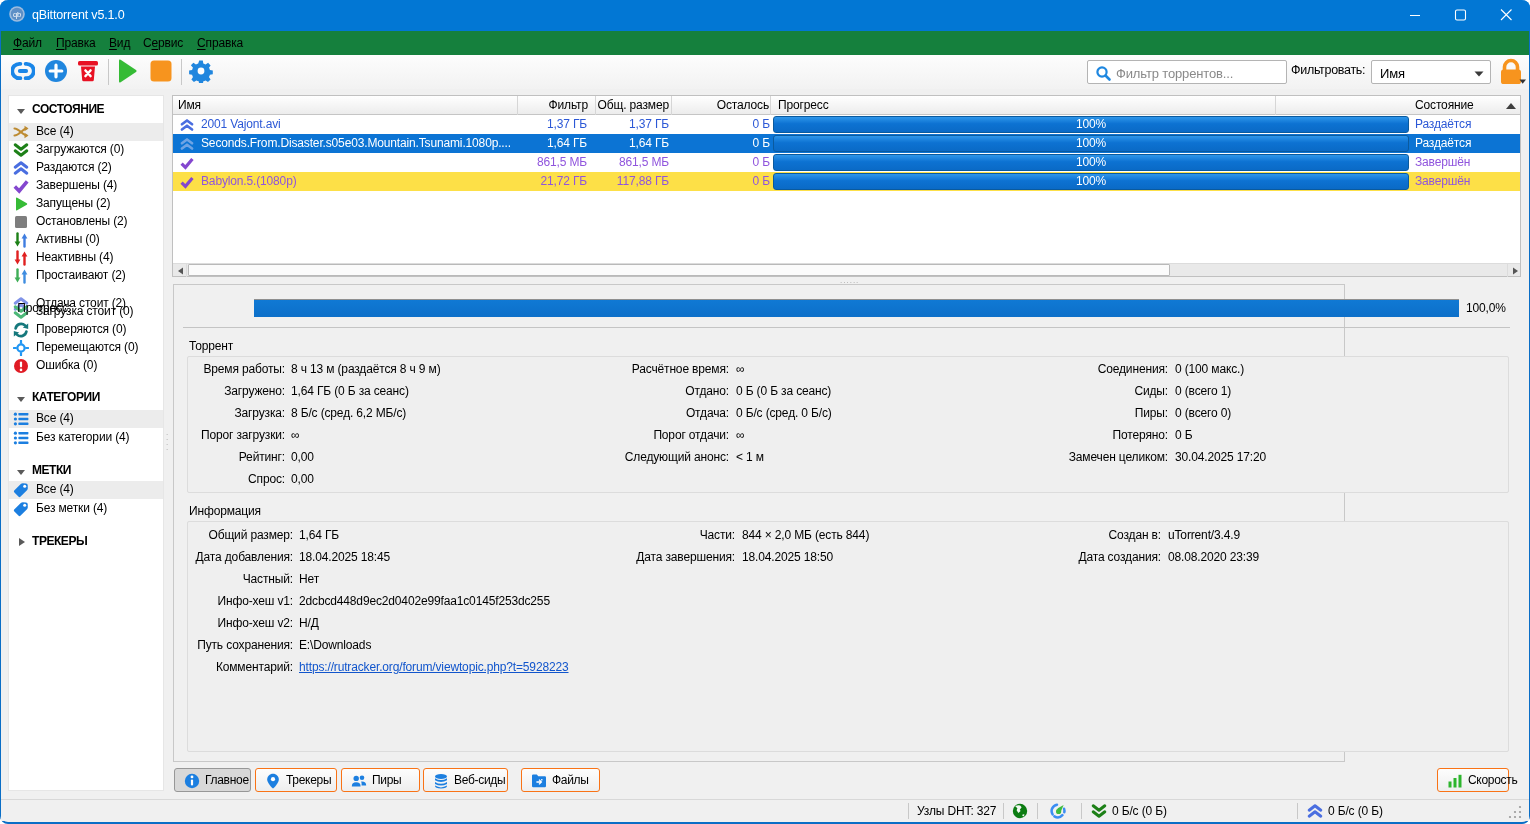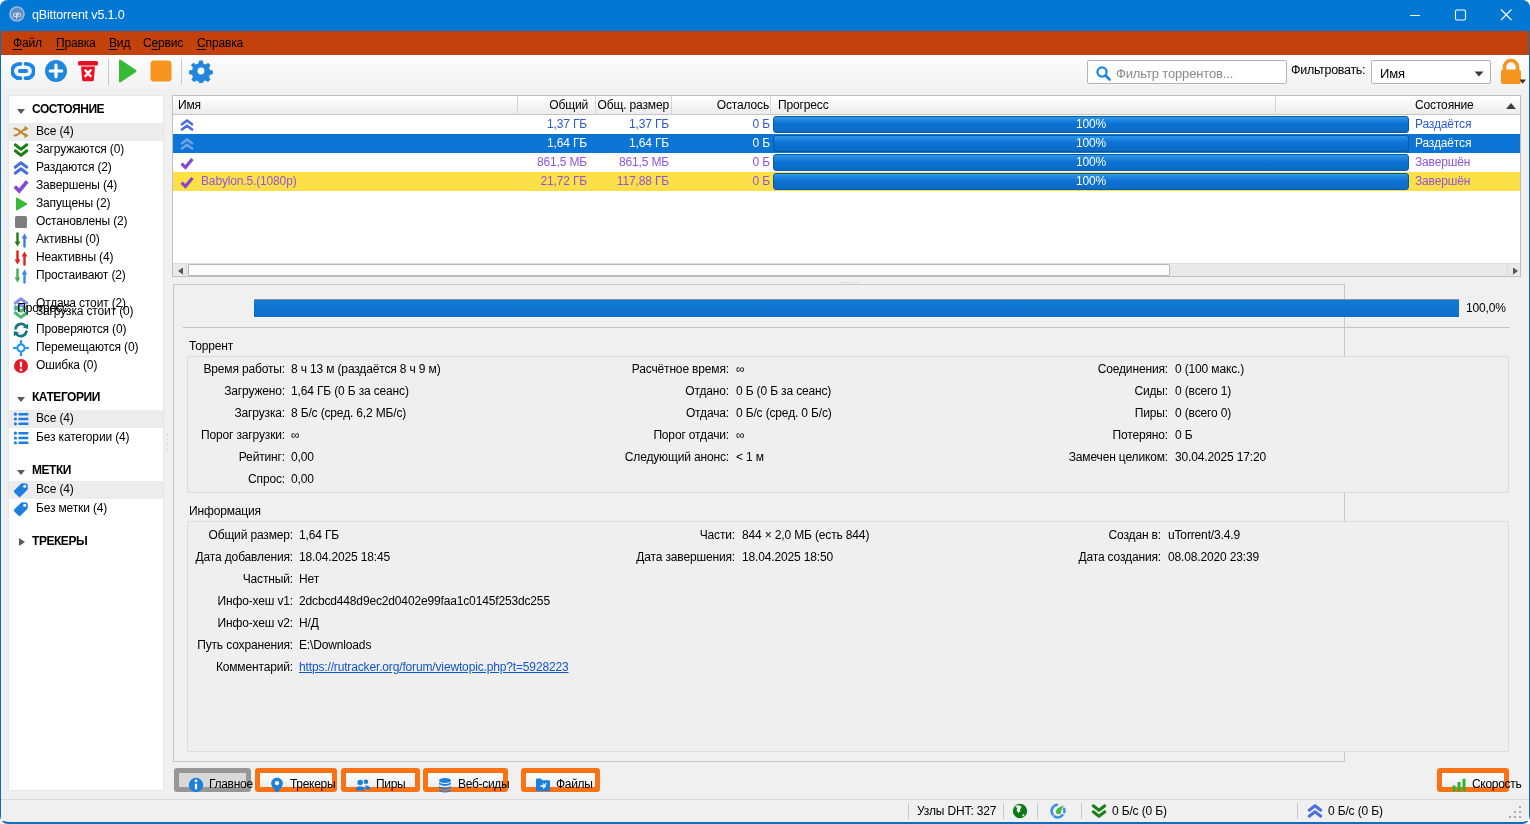--- a/index.html
+++ b/index.html
@@ -4,21 +4,21 @@
 *{margin:0;padding:0;box-sizing:border-box}
 html,body{width:1530px;height:824px;overflow:hidden}
 body{font-family:"Liberation Sans",sans-serif;font-size:12px;color:#000;background:#ffffff;position:relative;letter-spacing:-0.15px}
 .abs{position:absolute}
 .win{position:absolute;left:0;top:0;width:1530px;height:824px;background:#f0f0f0;border-left:1px solid #0a6ec6;border-right:1px solid #0a6ec6;border-bottom:2px solid #0a6ec6;border-radius:8px}
 
 .titlebar{position:absolute;left:0;top:0;width:1530px;height:31px;background:#0277d4;border-radius:8px 8px 0 0;color:#fff}
 .title-text{position:absolute;left:32px;top:8px;font-size:12.5px;color:#fff}
 .wbtn{position:absolute;top:0;height:31px;width:46px;color:#fff}
 
-.menubar{position:absolute;left:1px;top:31px;width:1528px;height:24px;background:#c2410c}
+.menubar{position:absolute;left:1px;top:31px;width:1528px;height:24px;background:#15803d}
 .menuitem{position:absolute;top:5px;font-size:12px;color:#000}
 .menuitem u{text-decoration:underline;text-underline-offset:2px}
 
 .toolbar{position:absolute;left:1px;top:55px;width:1528px;height:34px;background:linear-gradient(#fdfdfd,#f2f2f2)}
 .tsep{position:absolute;top:4px;width:1px;height:26px;background:#c8c8c8}
 .searchbox{position:absolute;left:1086px;top:5px;width:200px;height:24px;background:#fff;border:1px solid #b4b4b4;border-radius:2px}
 .searchbox .ph{position:absolute;left:28px;top:5px;color:#8a8a8a;font-size:13px}
 .filterlab{position:absolute;left:1290px;top:8px;font-size:12.5px;letter-spacing:-0.3px}
 .dropdown{position:absolute;left:1370px;top:5px;width:120px;height:24px;background:#fff;border:1px solid #b4b4b4;border-radius:2px}
 .dropdown span{position:absolute;left:8px;top:5px;font-size:13px}
@@ -41,21 +41,21 @@
 .num{text-align:right}
 .pbar{position:absolute;top:1px;height:17px;border:1px solid #0a5a9e;border-radius:3px;background:linear-gradient(#2e96ea,#0d72d2 45%,#0a6ac6);color:#fff;text-align:center;line-height:15px;font-size:12px}
 
 .hscroll{position:absolute;left:0;top:167px;width:1347px;height:13px;background:#e9e9e9;border-top:1px solid #dcdcdc}
 
 .details{position:absolute;left:173px;top:284px;width:1172px;height:478px;background:#f0f0f0;border:1px solid #c8c8c8}
 .group{position:absolute;left:13px;background:#efefef;border:1px solid #dcdcdc;border-radius:2px;width:1322px}
 .dl{position:absolute;white-space:nowrap;font-size:12px}
 .dr{text-align:right}
 
-.tab{position:absolute;top:768px;height:24px;background:linear-gradient(#fdfdfd,#eeeeee);border:5px solid #f97316;border-radius:3px;font-size:12px}
+.tab{position:absolute;top:768px;height:24px;background:linear-gradient(#fdfdfd,#eeeeee);border:1px solid #f97316;border-radius:3px;font-size:12px}
 .tab.sel{background:#d8d8d8;border-color:#979797}
 .tab .ticon{position:absolute;left:9px;top:4px;width:16px;height:16px}
 .tab .ttxt{position:absolute;left:30px;top:4px;white-space:nowrap;letter-spacing:-0.3px}
 
 .statusbar{position:absolute;left:1px;top:799px;width:1528px;height:22px;background:#f0f0f0;border-top:1px solid #d8d8d8}
 .ssep{position:absolute;top:3px;width:1px;height:16px;background:#c8c8c8}
 .sit{position:absolute;top:4px;font-size:12px;white-space:nowrap}
 </style></head><body>
 <div class="win"></div>
 
@@ -340,21 +340,21 @@
       <span class="txt">ТРЕКЕРЫ</span>
     </div>
 </div>
 
 <div class="tablebox" id="tablebox">
  <div class="thead">
   <div class="th" style="left:0;width:345px">
         <span style="position:absolute;left:5px;top:2px">Имя</span>
       </div>
   <div class="th" style="left:346px;width:77px">
-        <span style="position:absolute;right:7px;top:2px">Общий</span>
+        <span style="position:absolute;right:7px;top:2px">Фильтр</span>
       </div>
   <div class="th" style="left:424px;width:75px">
         <span style="position:absolute;right:2px;top:2px">Общ. размер</span>
       </div>
   <div class="th" style="left:500px;width:98px">
         <span style="position:absolute;right:1px;top:2px">Осталось</span>
       </div>
   <div class="th" style="left:599px;width:504px">
         <span style="position:absolute;left:6px;top:2px">Прогресс</span>
       </div>
@@ -365,33 +365,35 @@
         <path d="M6 1 L11 7 H1 Z" fill="#404040"></path>
       </svg>
  </div>
  <div class="trow" style="top:19px;color:#2c58d6">
   <svg class="abs" style="left:7px;top:3px" width="14" height="14" viewBox="0 0 16 16">
         <g stroke="#4a6ee0" stroke-width="3" fill="none" stroke-linecap="round" stroke-linejoin="round">
           <path d="M2.2 7.2 L8 2.8 L13.8 7.2"></path>
           <path d="M2.2 13.2 L8 8.8 L13.8 13.2"></path>
         </g>
       </svg>
+  <div class="tcell" style="left:28px;width:310px">2001 Vajont.avi</div>
   <div class="tcell num" style="left:346px;width:68px">1,37 ГБ</div>
   <div class="tcell num" style="left:424px;width:72px">1,37 ГБ</div>
   <div class="tcell num" style="left:500px;width:97px">0 Б</div>
   <div class="pbar" style="left:600px;width:636px">100%</div>
   <div class="tcell" style="left:1242px;width:104px">Раздаётся</div>
  </div>
  <div class="trow" style="top:38px;background:#0c74d4;color:#fff">
   <svg class="abs" style="left:7px;top:3px" width="14" height="14" viewBox="0 0 16 16">
         <g stroke="#6fa4e4" stroke-width="3" fill="none" stroke-linecap="round" stroke-linejoin="round">
           <path d="M2.2 7.2 L8 2.8 L13.8 7.2"></path>
           <path d="M2.2 13.2 L8 8.8 L13.8 13.2"></path>
         </g>
       </svg>
+  <div class="tcell" style="left:28px;width:312px">Seconds.From.Disaster.s05e03.Mountain.Tsunami.1080p....</div>
   <div class="tcell num" style="left:346px;width:68px">1,64 ГБ</div>
   <div class="tcell num" style="left:424px;width:72px">1,64 ГБ</div>
   <div class="tcell num" style="left:500px;width:97px">0 Б</div>
   <div class="pbar" style="left:600px;width:636px">100%</div>
   <div class="tcell" style="left:1242px;width:104px">Раздаётся</div>
  </div>
  <div class="trow" style="top:57px;color:#9055dd">
   <svg class="abs" style="left:7px;top:3px" width="14" height="14" viewBox="0 0 16 16">
         <path d="M1.8 8.6 L6.2 13 L14.2 3.4" stroke="#8447cf" stroke-width="3.6" fill="none" stroke-linecap="butt" stroke-linejoin="miter"></path>
       </svg>

